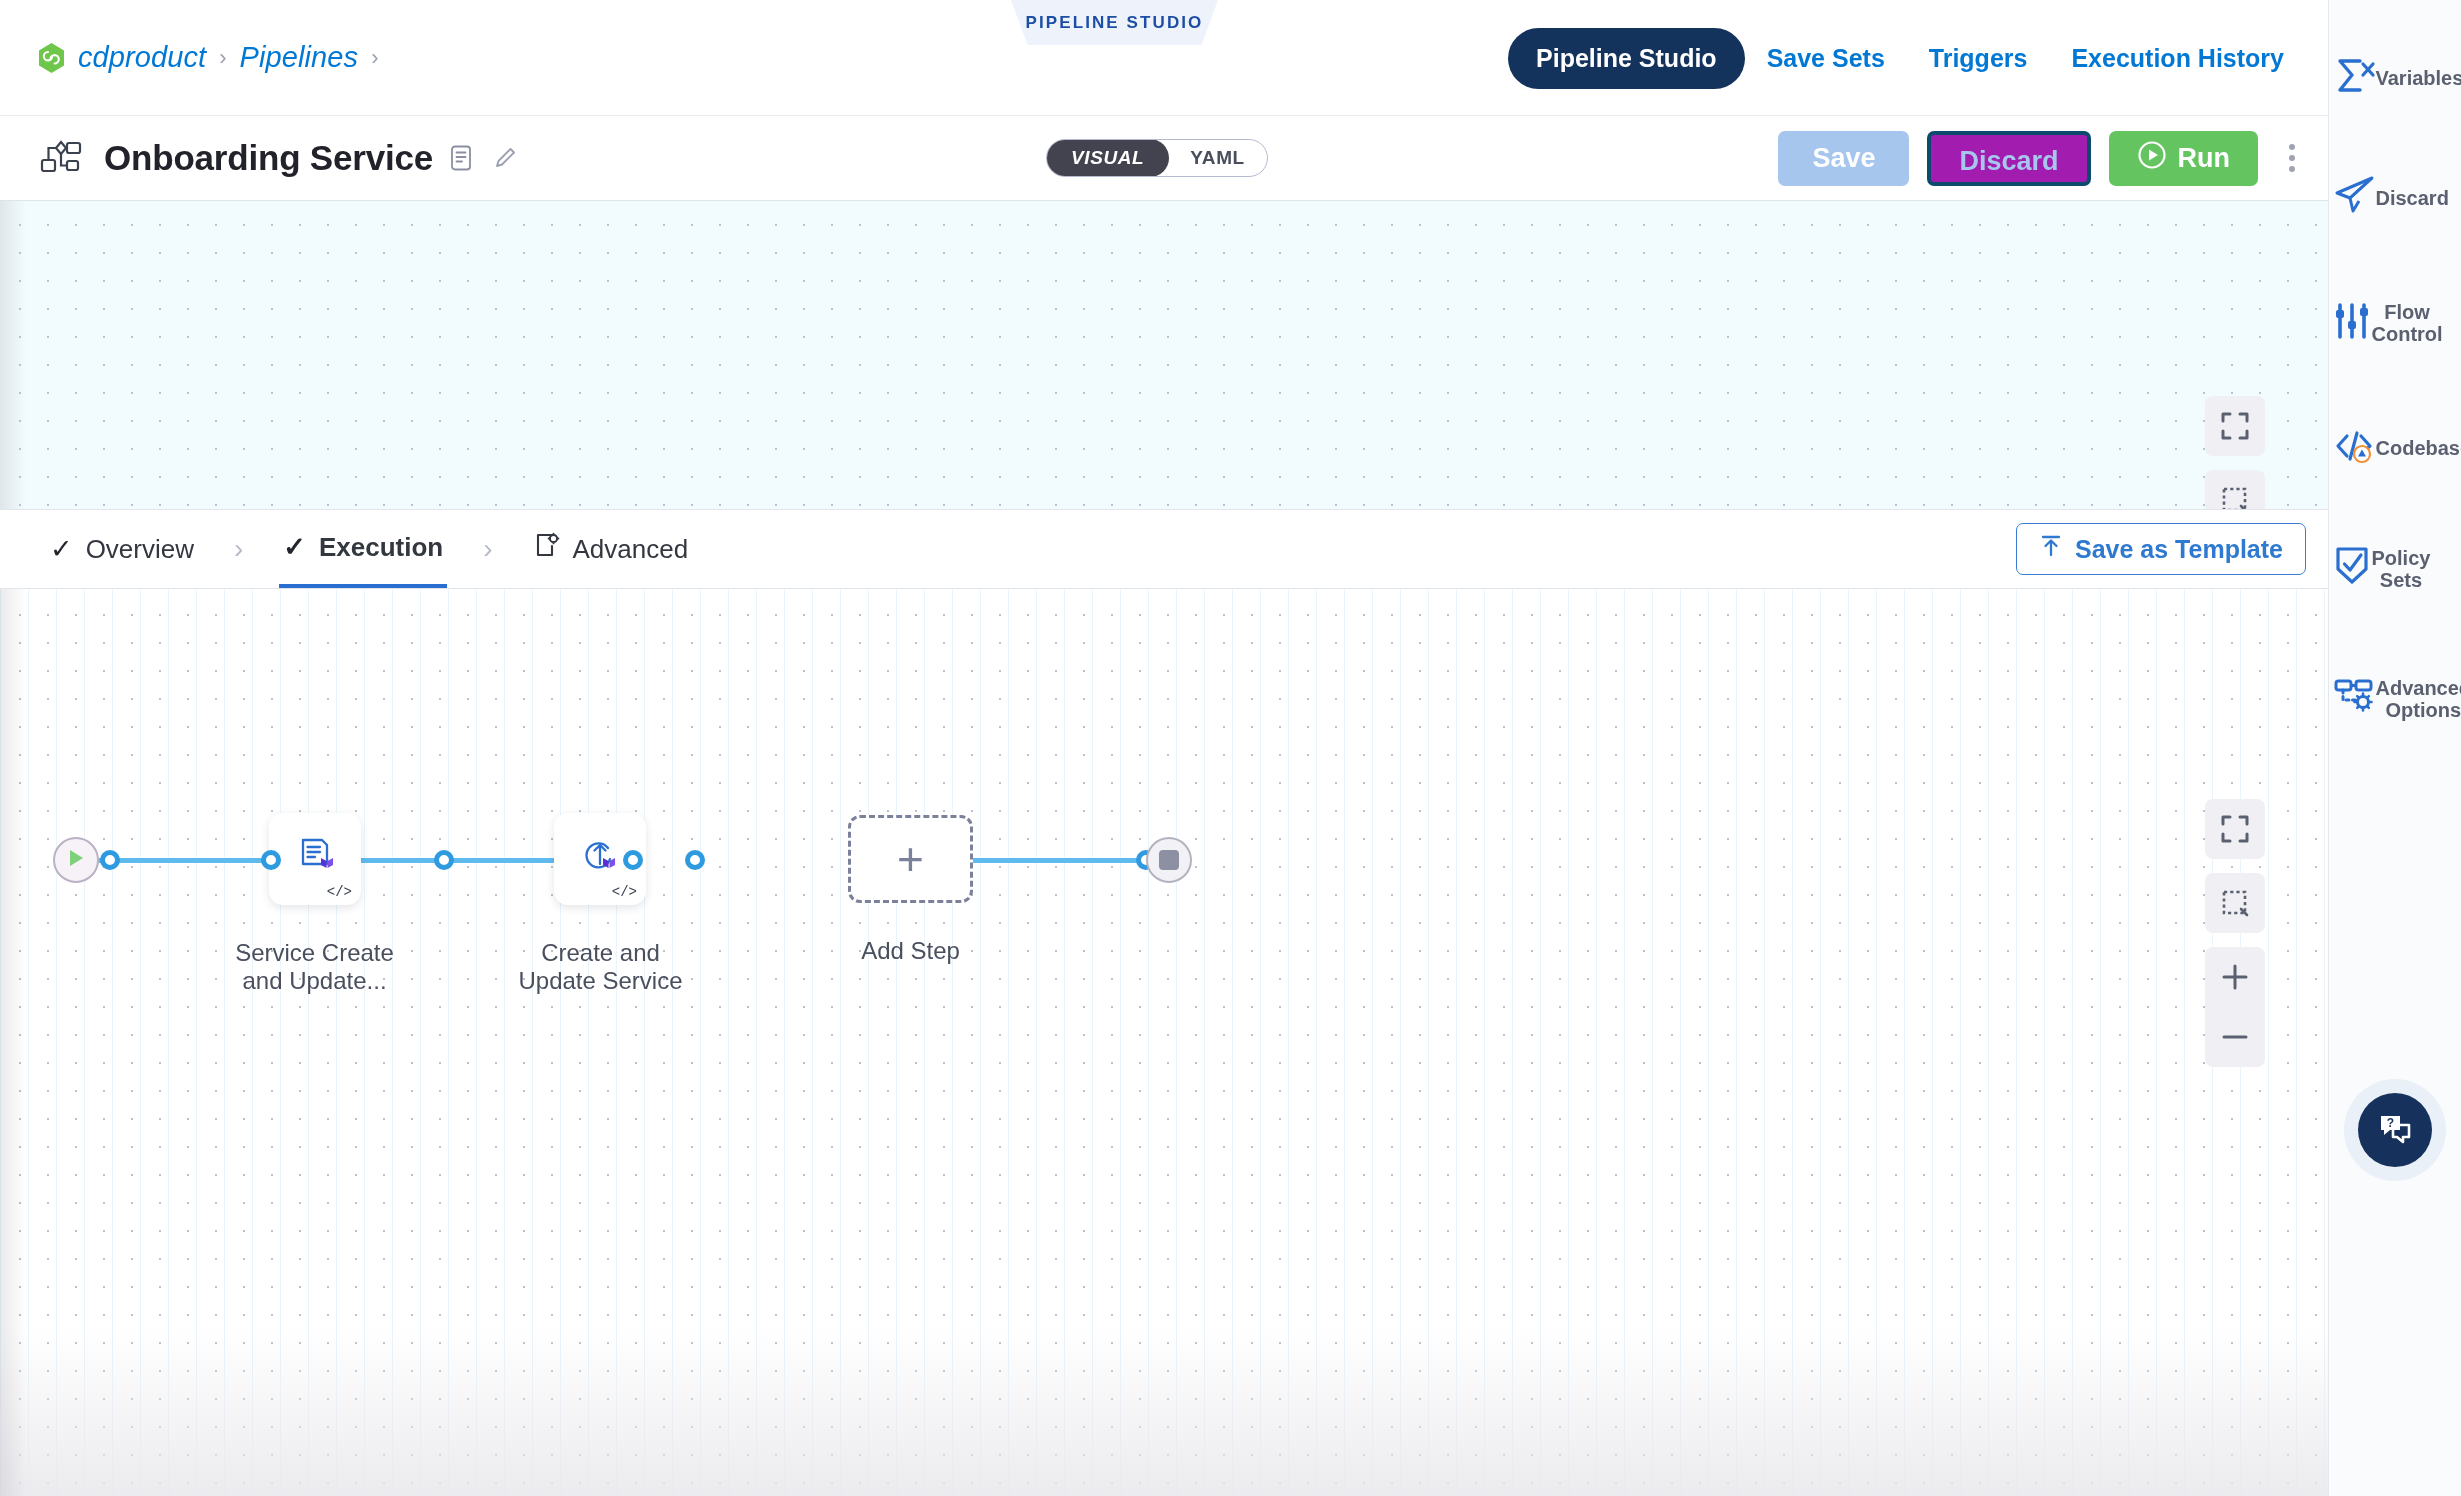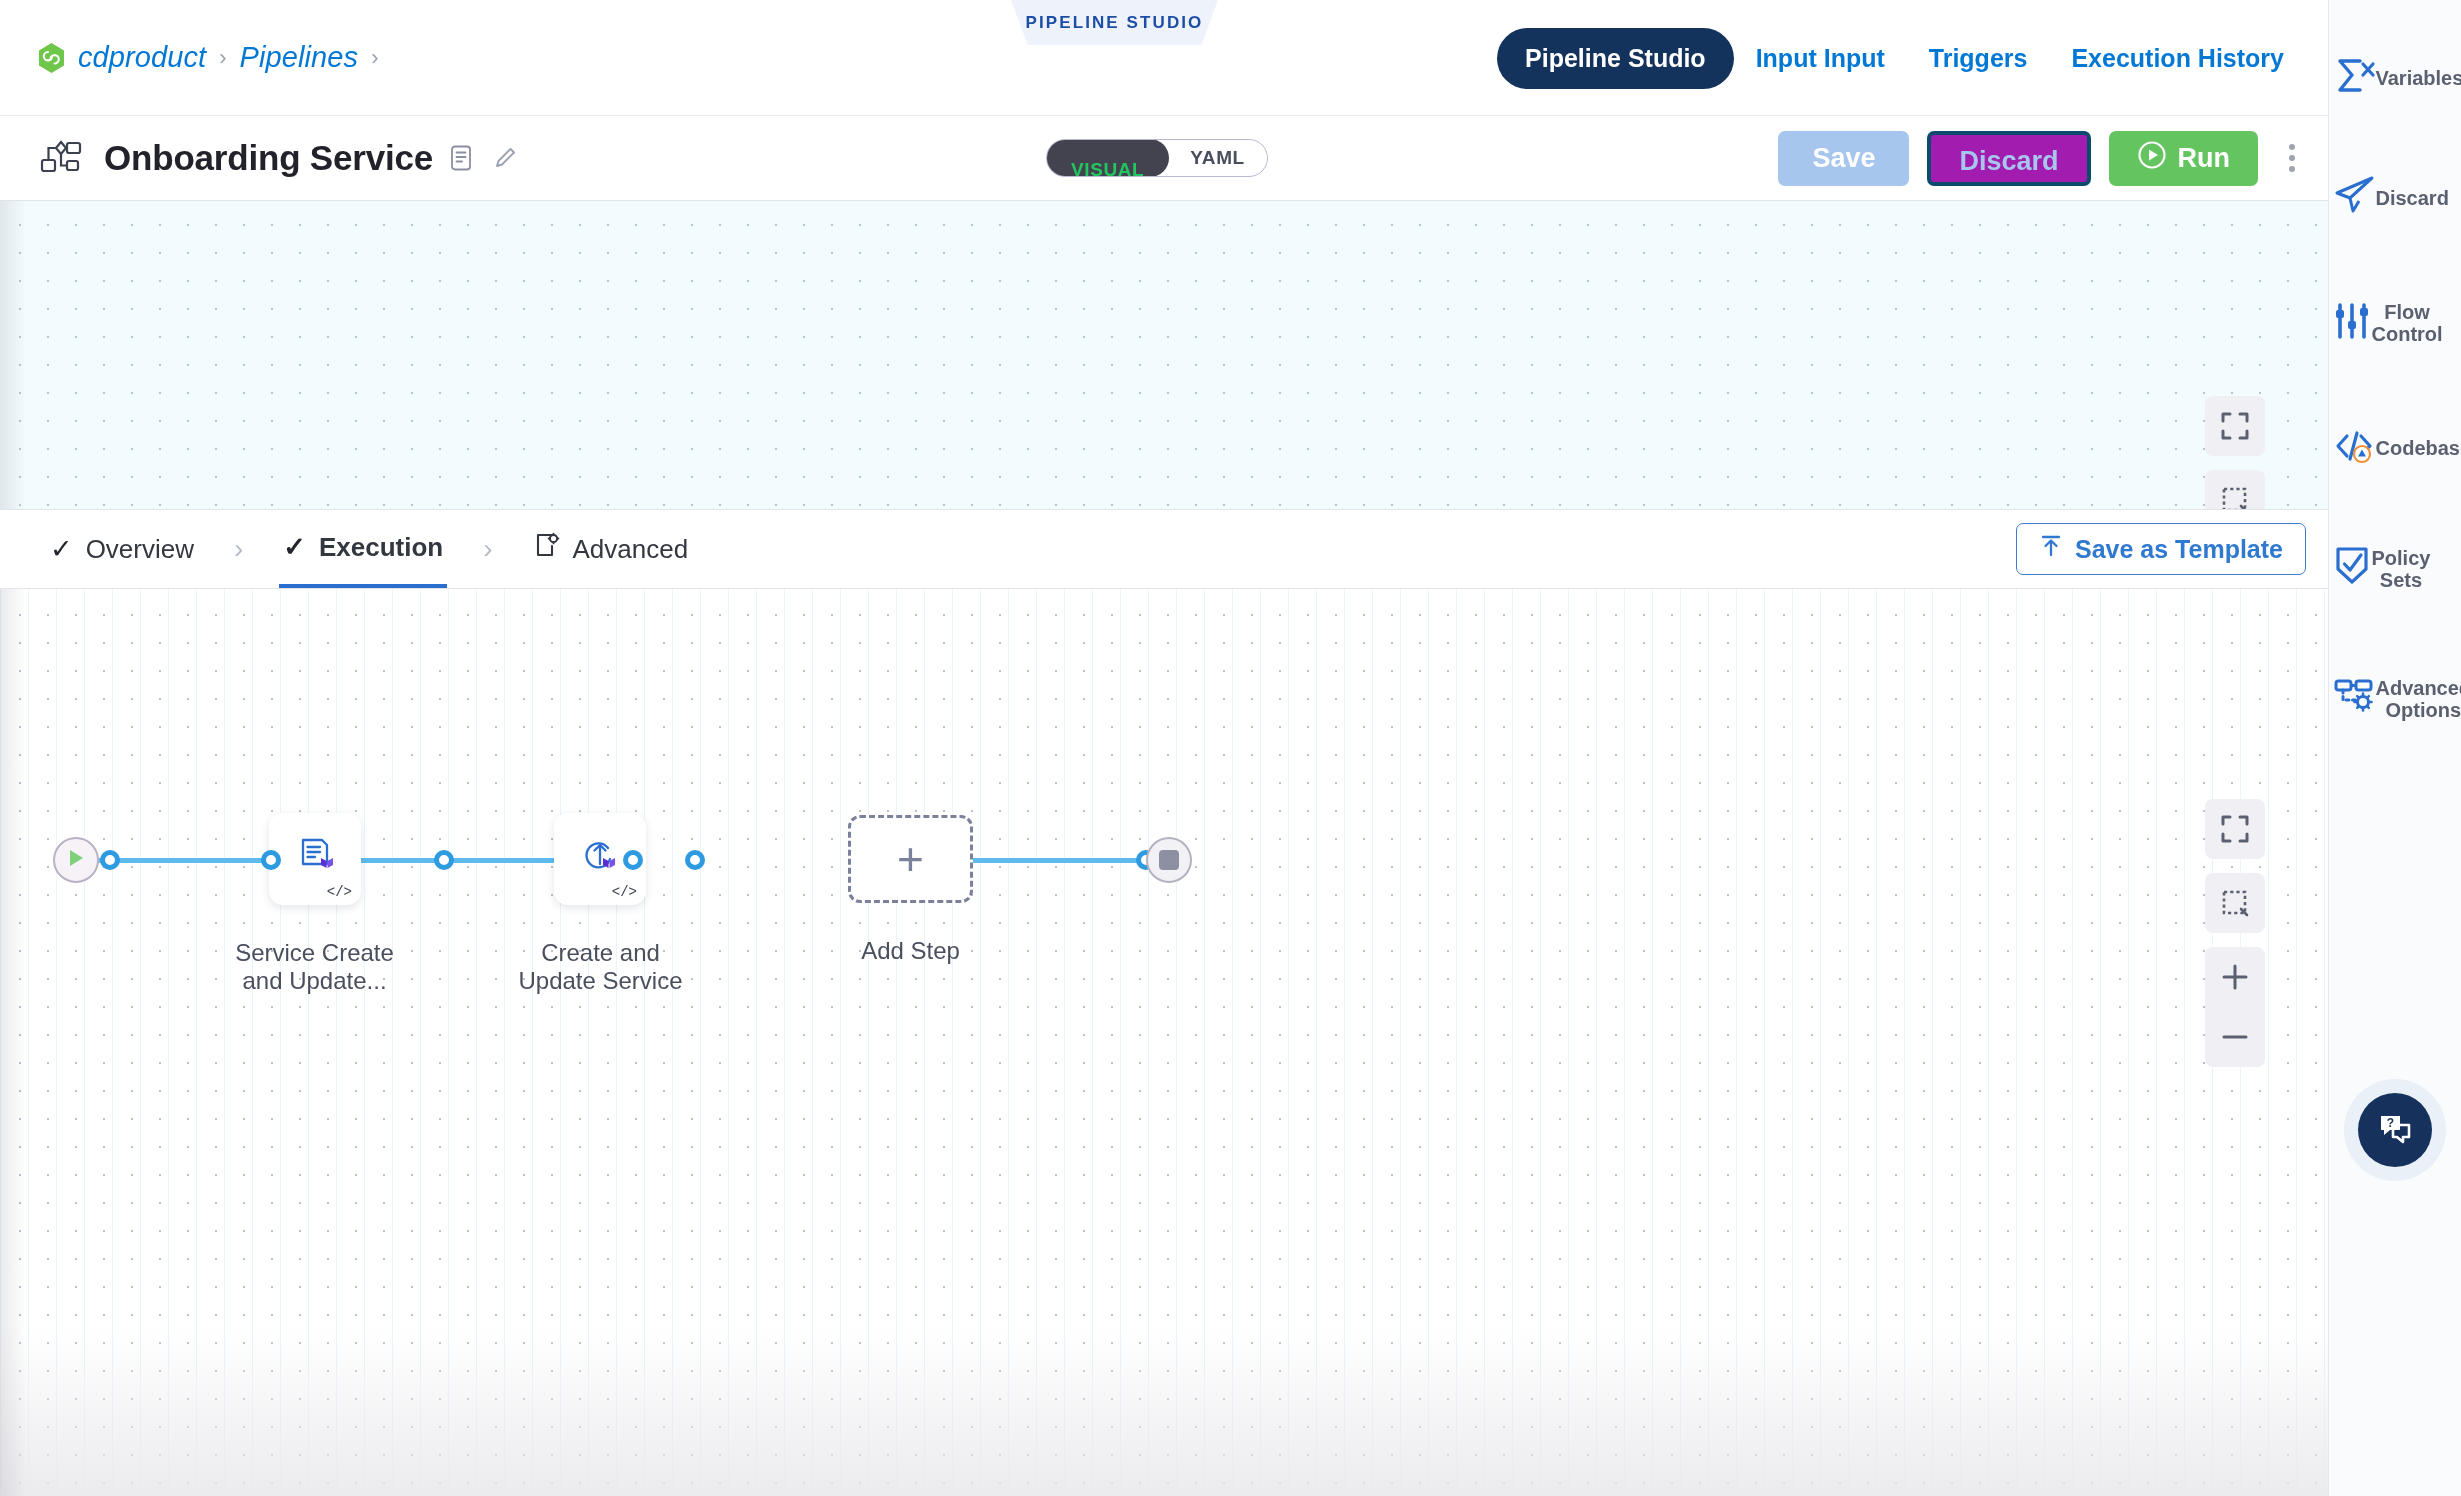--- a/index.html
+++ b/index.html
@@ -62,21 +62,21 @@
   .title-icon { margin-left: 17px; width: 22px; height: 26px; flex: none; cursor: pointer; }
   .title-icon.pencil { margin-left: 20px; width: 26px; height: 26px; }
 
   .mode-toggle {
     position: absolute; left: 1046px; top: 50%; transform: translateY(-50%);
     display: flex; align-items: center;
     border: 1px solid #b6bad0; border-radius: 30px; height: 38px;
     background: #fff; overflow: hidden;
   }
   .mode-opt { font-size: 19px; font-weight: bold; letter-spacing: 0.6px; padding: 0 22px; line-height: 36px; color: #4a4e5c; cursor: pointer; }
-  .mode-opt.active { background: #43434f; color: #22c55e; border-radius: 30px; height: 38px; margin: -1px; line-height: 38px; padding: 12px 25px; }
+  .mode-opt.active { background: #43434f; color: #ffffff; border-radius: 30px; height: 38px; margin: -1px; line-height: 38px; padding: 0 25px; font-style: italic; }
 
   .actions { margin-left: auto; display: flex; align-items: center; gap: 18px; }
   .save-group { display: flex; border-radius: 7px; overflow: hidden; height: 55px; flex-direction: column; }
   .save-btn { background: #a7c6ee; color:#fff; font-size: 27px; font-weight: bold; padding: 0 34px; line-height: 55px; cursor: pointer; }
   .save-caret { background: #2a6fd0; width: 55px; display:flex; align-items:center; justify-content:center; cursor:pointer; }
   .discard-btn {
     border: 4px solid #0c4a6e; border-radius: 7px; color: #a7c6ee;
     font-size: 27px; font-weight: bold; padding: 0 28px; line-height: 53px; height: 55px;
     background: #a21caf; cursor: pointer;
   }
@@ -217,21 +217,21 @@
       </span>
       <span class="bc-link">cdproduct</span>
       <span class="bc-sep">›</span>
       <span class="bc-link">Pipelines</span>
       <span class="bc-sep">›</span>
 
       <div class="studio-banner">PIPELINE STUDIO</div>
 
       <div class="top-nav">
         <span class="nav-item active">Pipeline Studio</span>
-        <span class="nav-item">Input Input</span>
+        <span class="nav-item">Save Sets</span>
         <span class="nav-item">Triggers</span>
         <span class="nav-item">Execution History</span>
       </div>
     </div>
 
     <div class="title-bar">
       <span class="pipeline-glyph">
         <svg width="42" height="40" viewBox="0 0 42 40">
           <rect x="2" y="22" width="13" height="11" rx="2" fill="none" stroke="#3c4150" stroke-width="2.2"></rect>
           <rect x="27" y="5" width="13" height="10" rx="2" fill="none" stroke="#3c4150" stroke-width="2.2"></rect>

